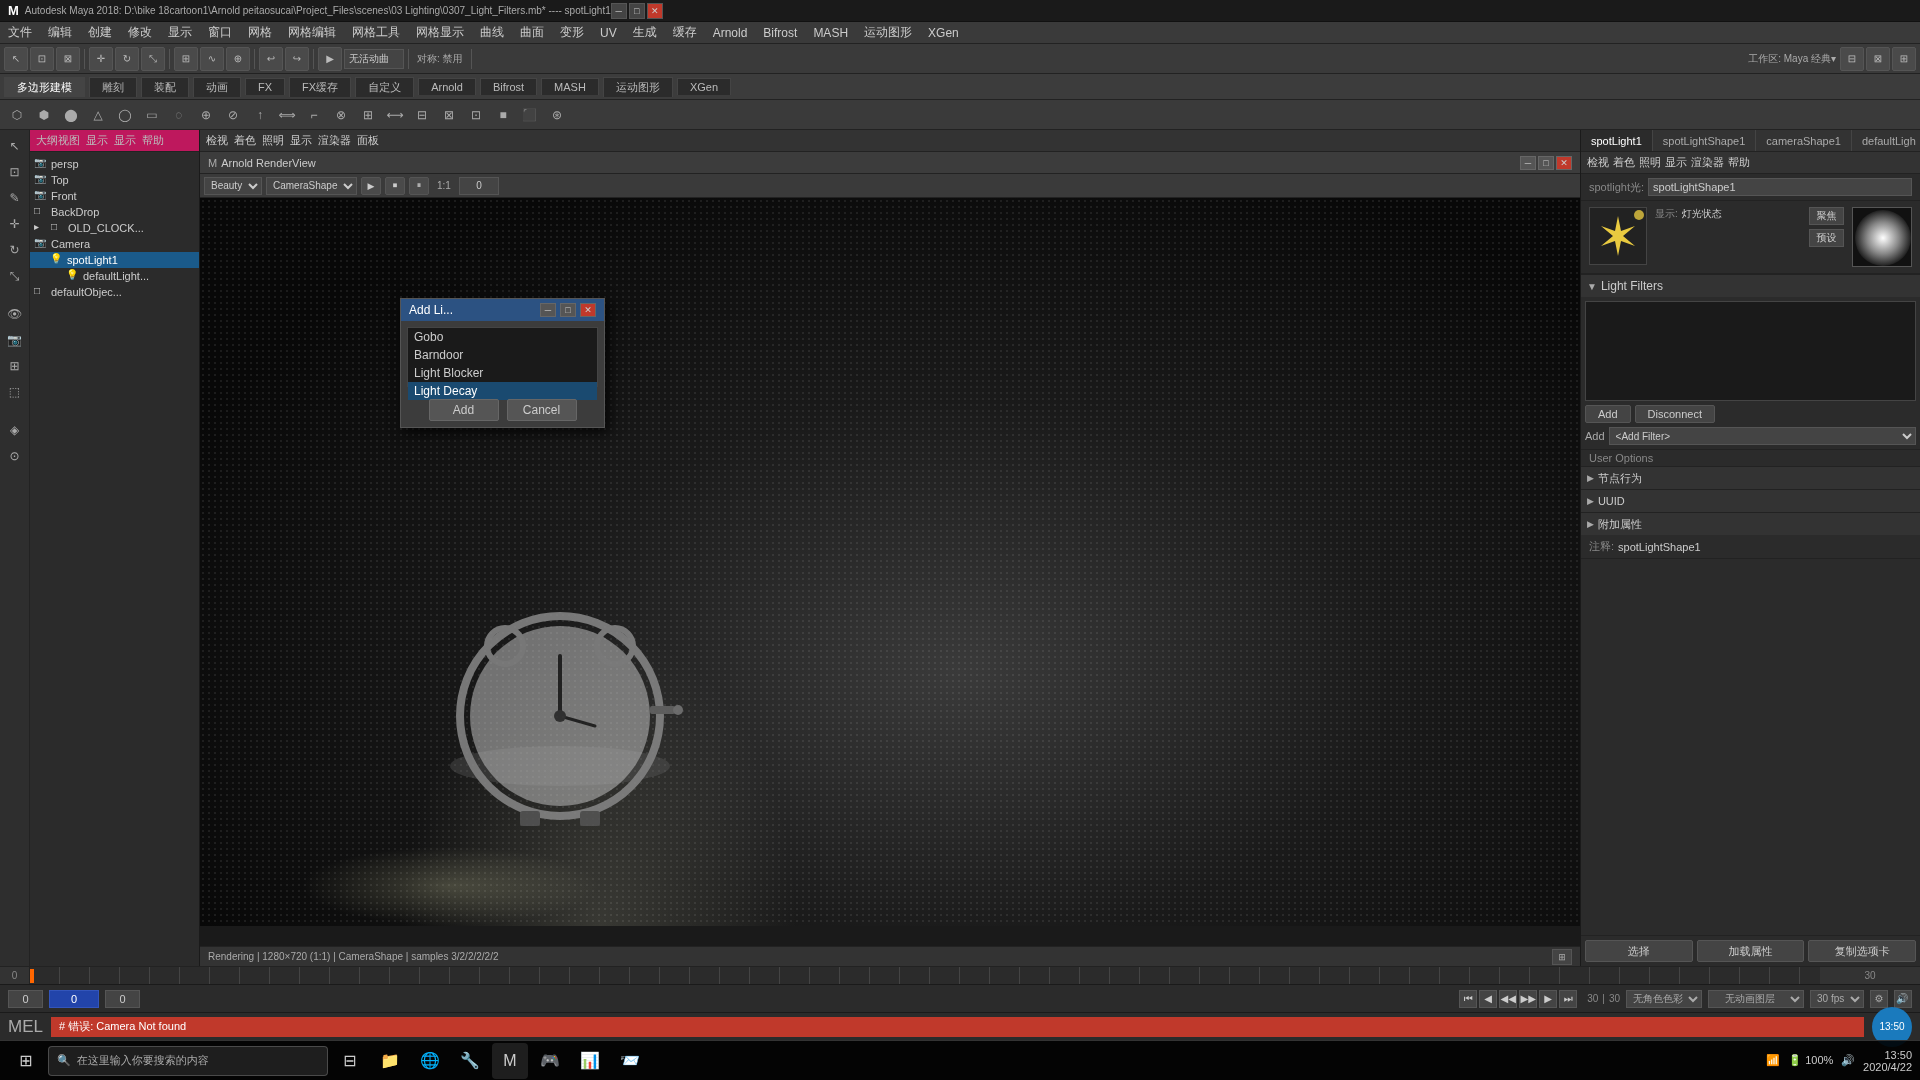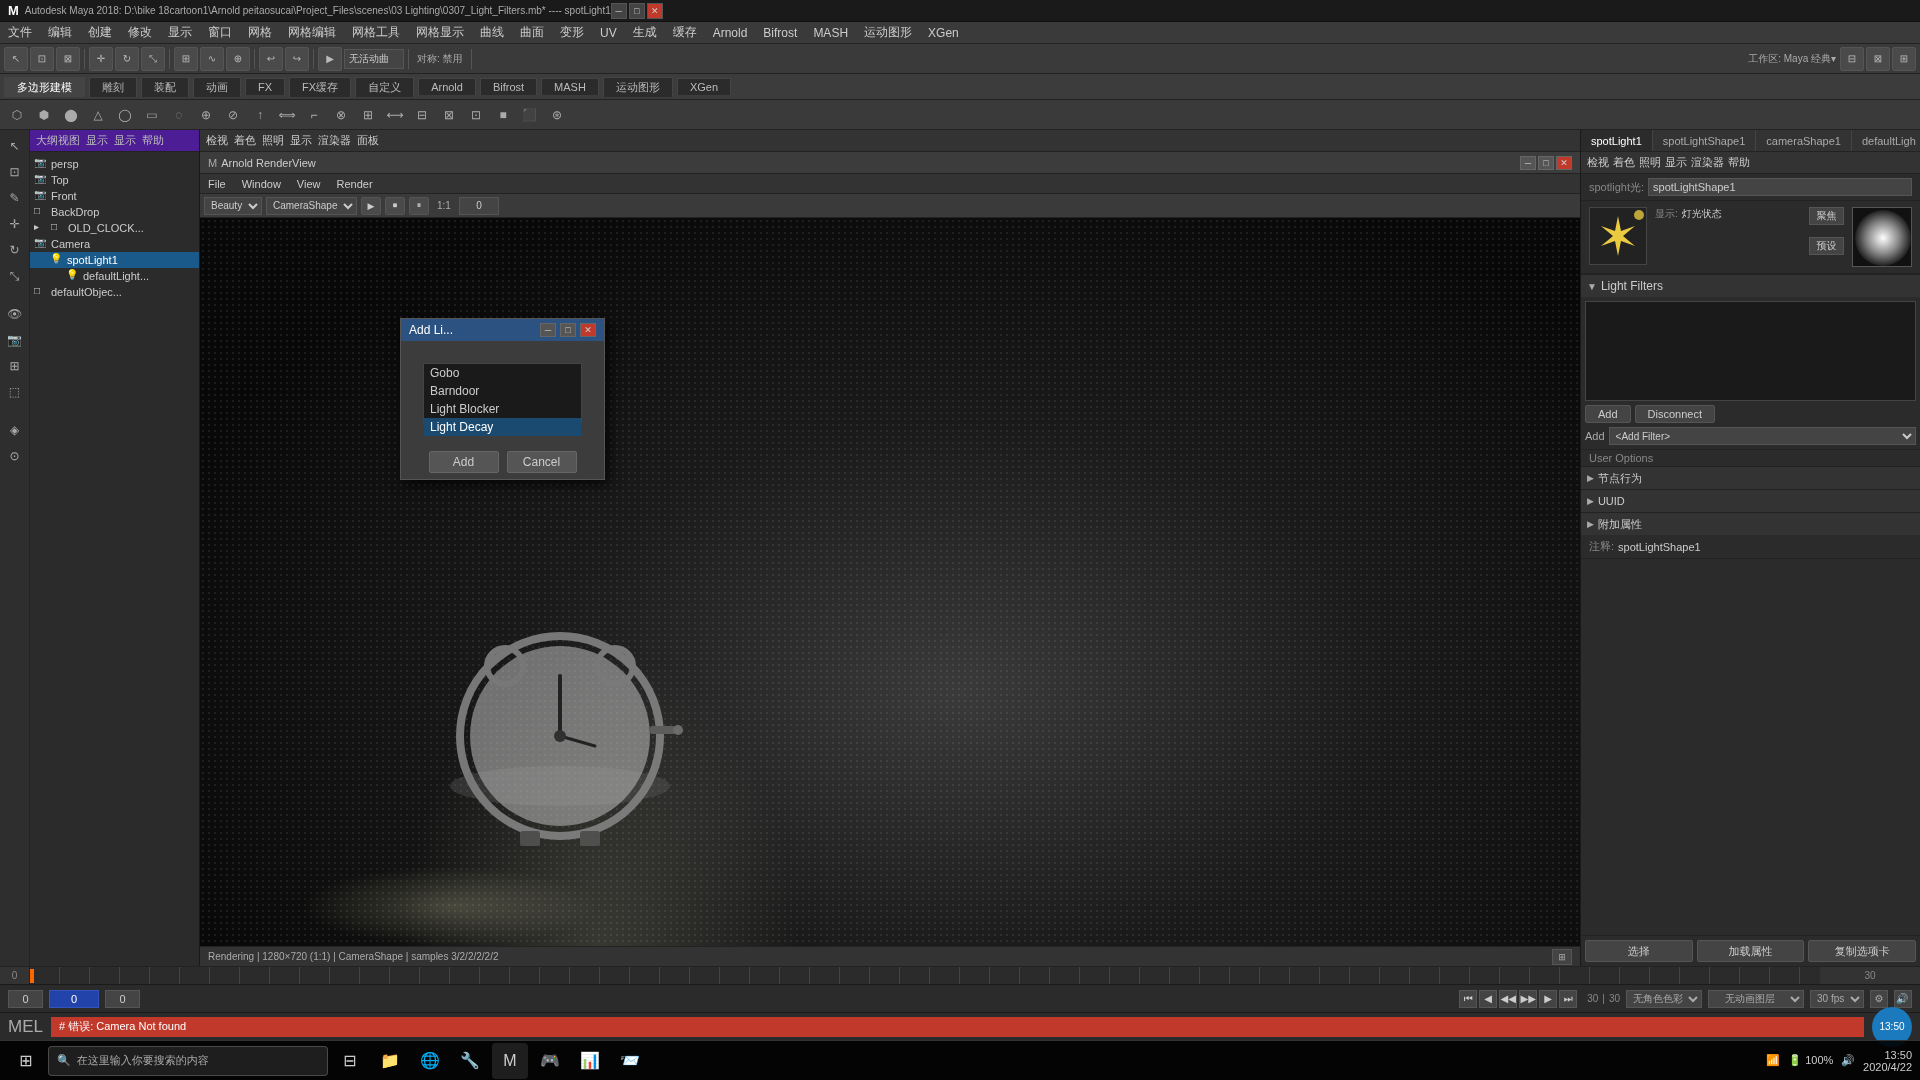--- a/index.html
+++ b/index.html
@@ -134,21 +134,21 @@
     
     #scene-panel {
       width: 170px;
       background: #2b2b2b;
       border-right: 1px solid #1a1a1a;
       display: flex;
       flex-direction: column;
     }
     #scene-panel-header {
       height: 22px;
-      background: #4c1d95;
+      background: #be185d;
       border-bottom: 1px solid #222;
       display: flex;
       align-items: center;
       padding: 0 6px;
       font-size: 11px;
       color: #bbb;
       gap: 6px;
     }
     .scene-tree {
       flex: 1;
@@ -194,21 +194,21 @@
       background: #555;
       border: 1px solid #666;
       display: flex; align-items: center; justify-content: center;
       font-size: 9px; color: #ccc; cursor: pointer; margin-left: 2px;
     }
     .al-btn.close-btn { background: #c0392b; }
 
     #add-light-list {
       background: #1a1a1a;
       border: 1px solid #444;
-      margin: 22px;
+      margin: 6px;
       height: 60px;
     }
     .al-list-item {
       padding: 2px 6px;
       font-size: 12px;
       color: #ccc;
       cursor: pointer;
     }
     .al-list-item.selected { background: #1a4a70; color: #fff; }
 
@@ -702,26 +702,20 @@
         <div style="position:absolute; inset:0; background:#1a1a1a;">
 
           <div style="height:22px; background:#3c3c3c; border-bottom:1px solid #222; display:flex; align-items:center; padding:0 8px;">
             <span style="font-size:11px; color:#aaa; margin-right:4px;">M</span>
             <span style="font-size:11px; color:#ccc; flex:1;">Arnold RenderView</span>
             <div style="width:16px;height:14px;background:#555;border:1px solid #666;display:flex;align-items:center;justify-content:center;font-size:9px;cursor:pointer;margin-left:2px;">─</div>
             <div style="width:16px;height:14px;background:#555;border:1px solid #666;display:flex;align-items:center;justify-content:center;font-size:9px;cursor:pointer;margin-left:2px;">□</div>
             <div style="width:16px;height:14px;background:#c0392b;border:1px solid #666;display:flex;align-items:center;justify-content:center;font-size:9px;cursor:pointer;margin-left:2px;">✕</div>
           </div>
 
-          <div style="height:20px;background:#333;border-bottom:1px solid #222;display:flex;align-items:center;">
-            <div style="padding:0 8px;height:100%;display:flex;align-items:center;font-size:11px;color:#ccc;cursor:pointer;">File</div>
-            <div style="padding:0 8px;height:100%;display:flex;align-items:center;font-size:11px;color:#ccc;cursor:pointer;">Window</div>
-            <div style="padding:0 8px;height:100%;display:flex;align-items:center;font-size:11px;color:#ccc;cursor:pointer;">View</div>
-            <div style="padding:0 8px;height:100%;display:flex;align-items:center;font-size:11px;color:#ccc;cursor:pointer;">Render</div>
-          </div>
 
           <div style="height:24px;background:#3a3a3a;border-bottom:1px solid #222;display:flex;align-items:center;padding:0 4px;gap:4px;">
             <select style="height:18px;background:#444;border:1px solid #555;color:#ccc;font-size:10px;padding:0 2px;">
               <option>Beauty</option>
             </select>
             <select style="height:18px;background:#444;border:1px solid #555;color:#ccc;font-size:10px;padding:0 2px;">
               <option>CameraShape</option>
             </select>
             <div style="width:20px;height:18px;background:#4a4a4a;border:1px solid #555;display:flex;align-items:center;justify-content:center;font-size:9px;color:#ccc;cursor:pointer;border-radius:2px;">▶</div>
             <div style="width:20px;height:18px;background:#4a4a4a;border:1px solid #555;display:flex;align-items:center;justify-content:center;font-size:9px;color:#ccc;cursor:pointer;border-radius:2px;">⏹</div>
@@ -830,21 +824,21 @@
           <div style="position:absolute;top:2px;right:2px;width:10px;height:10px;background:#ffdd44;border-radius:50%;opacity:0.7;"></div>
         </div>
 
         <div style="flex:1;display:flex;flex-direction:column;gap:2px;">
           <div style="display:flex;align-items:center;gap:4px;">
             <span style="font-size:10px;color:#888;">显示:</span>
             <span style="font-size:10px;color:#ccc;">灯光状态</span>
           </div>
         </div>
 
-        <div style="display:flex;flex-direction:column;gap:12px;">
+        <div style="display:flex;flex-direction:column;gap:4px;">
           <button style="width:35px;height:18px;background:#444;border:1px solid #555;color:#ccc;font-size:10px;cursor:pointer;">聚焦</button>
           <button style="width:35px;height:18px;background:#444;border:1px solid #555;color:#ccc;font-size:10px;cursor:pointer;">预设</button>
         </div>
 
         <div id="spotlight-preview">
           <div class="spotlight-circle"></div>
         </div>
       </div>
 
 

